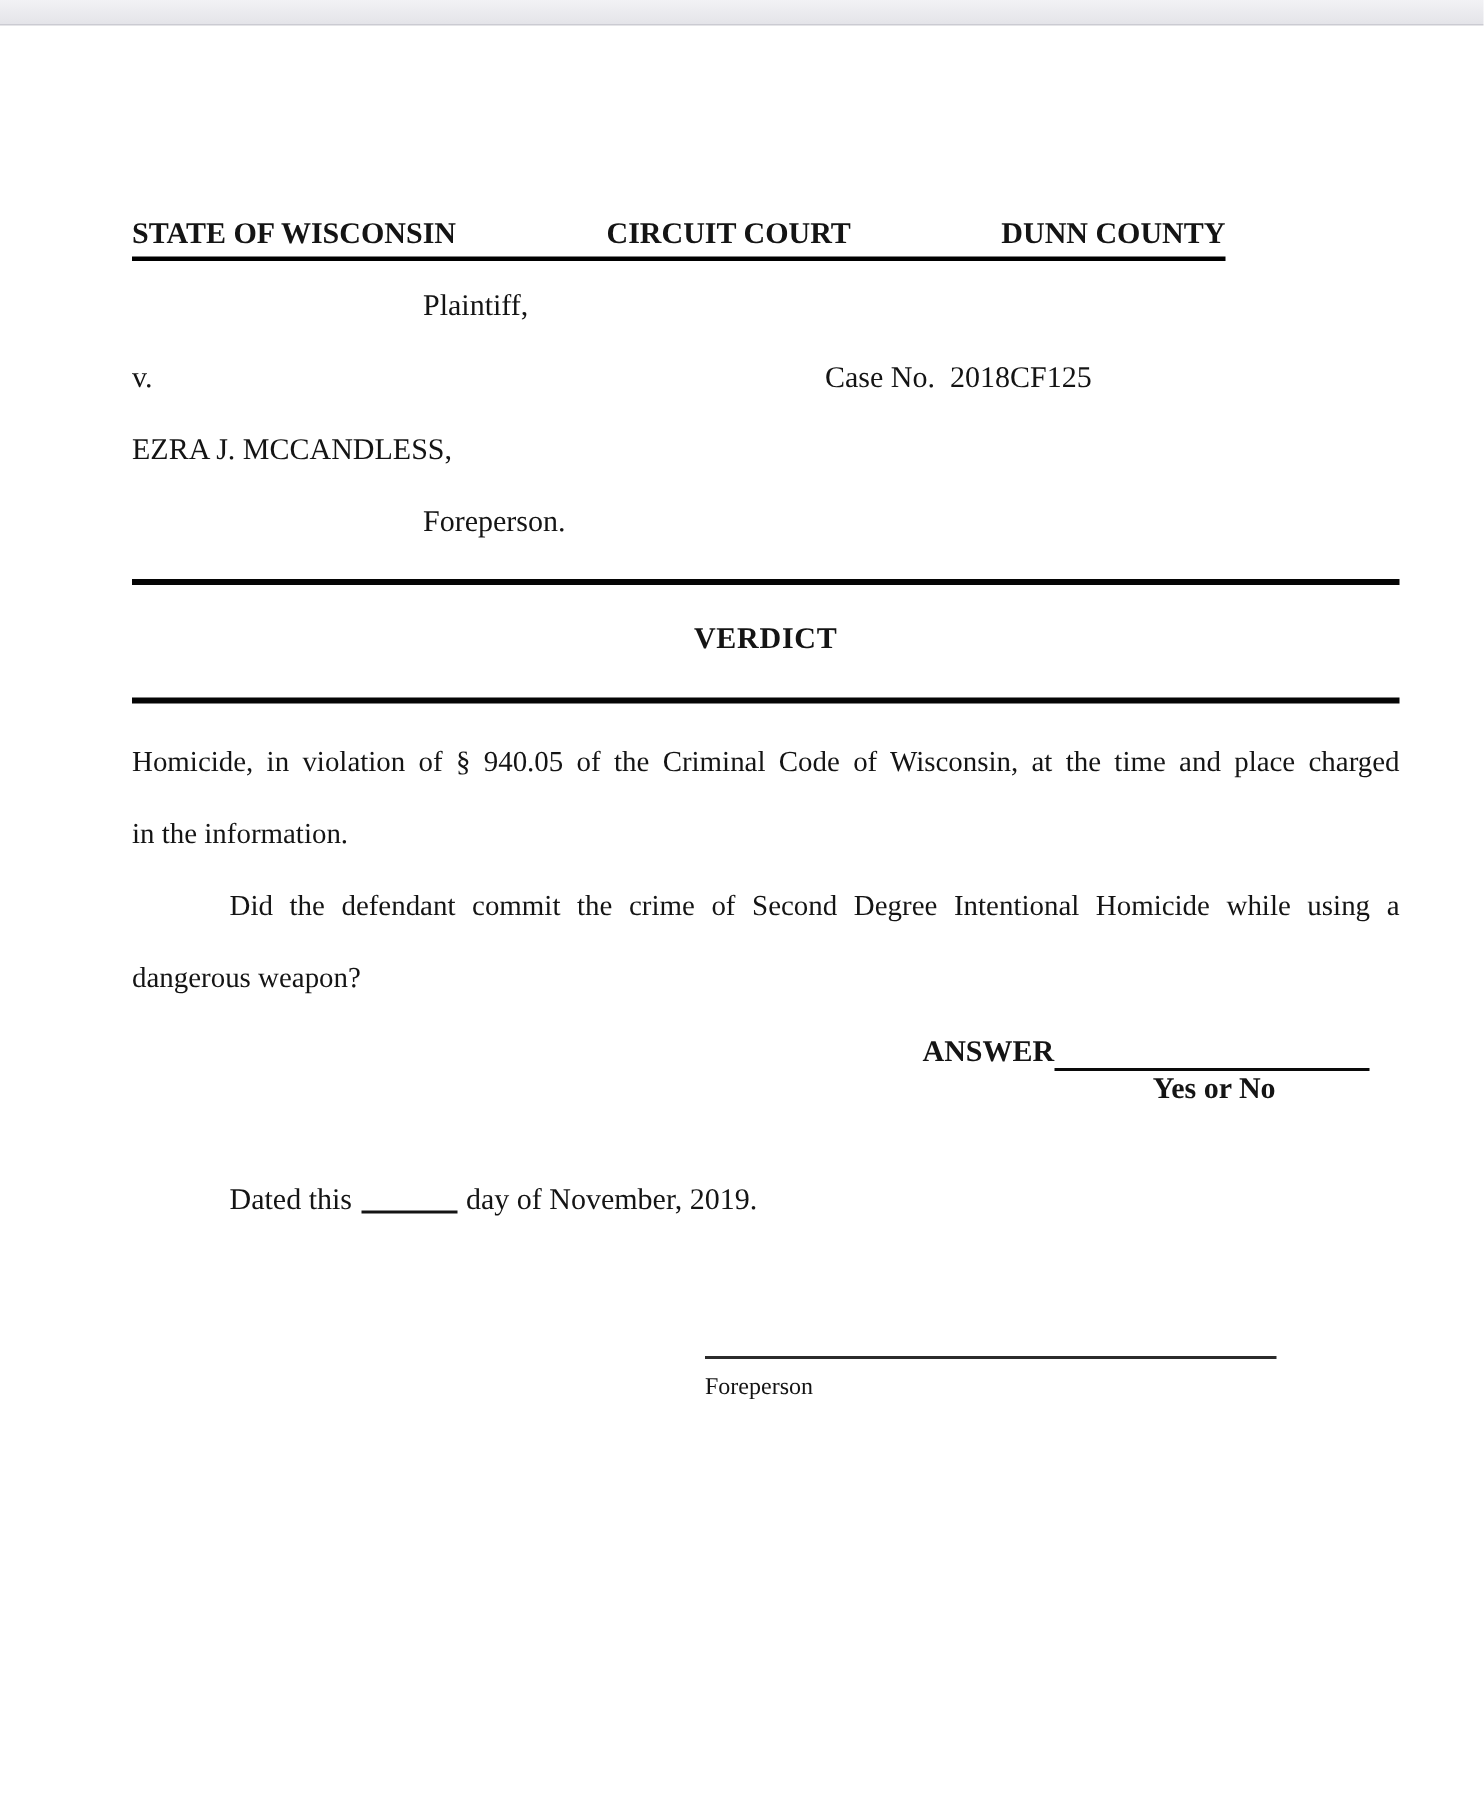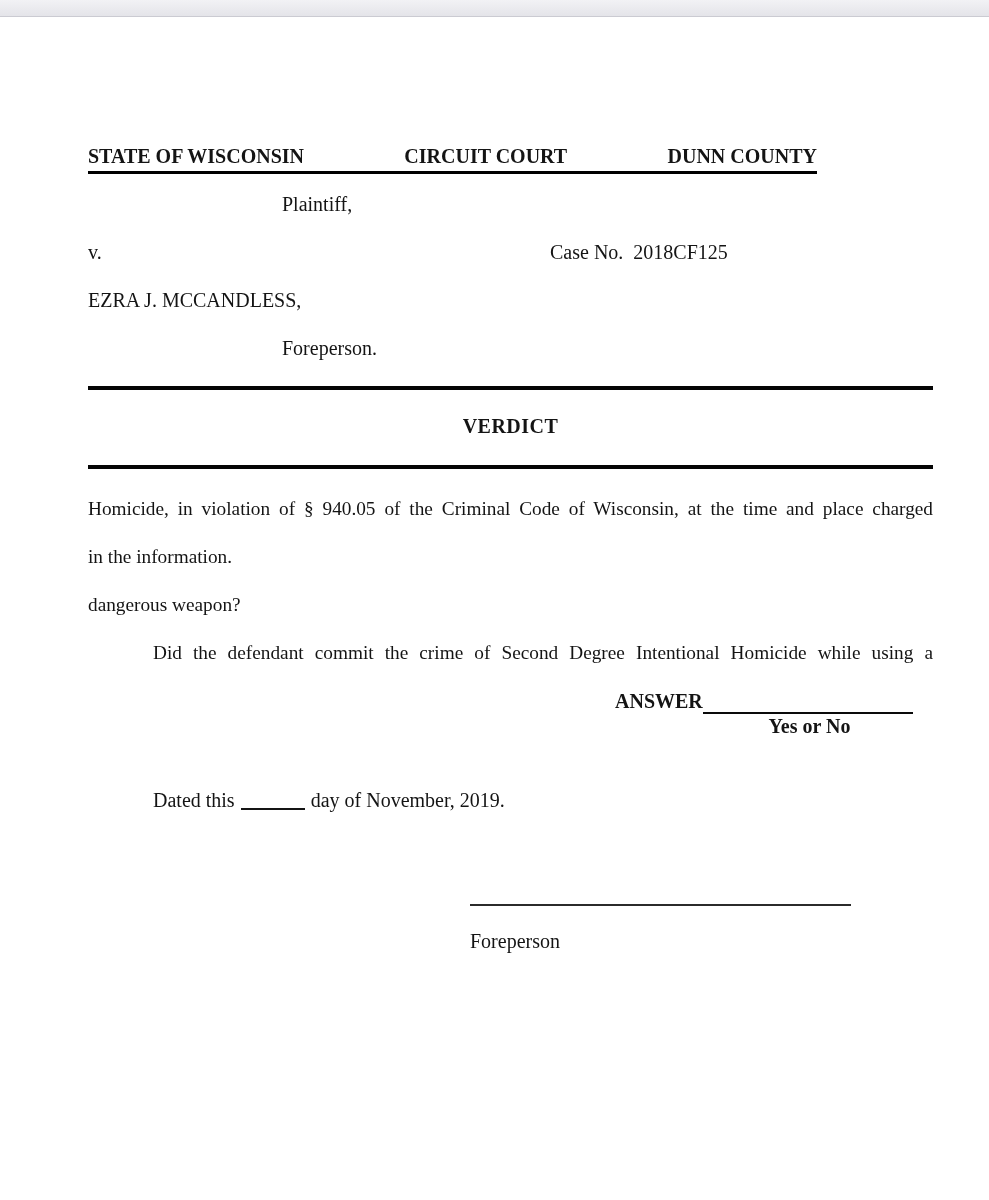--- a/index.html
+++ b/index.html
@@ -71,21 +71,21 @@
   .dated { margin-top: 40px; line-height: 48px; padding-left: 65px; font-size: 20px; }
   .date-blank {
     display: inline-block; width: 64px; height: 14px;
     border-bottom: 2px solid #141414;
     vertical-align: baseline; transform: translateY(3px);
     margin-left: 6px; margin-right: 6px;
   }
 
   .sig-block { margin-top: 80px; margin-left: 382px; width: 381px; }
   .sig-line { border-top: 2px solid #2b2b2b; height: 0; }
-  .sig-label { padding-top: 24px; line-height: 22px; font-size: 20px; }
+  .sig-label { padding-top: 8px; line-height: 22px; font-size: 16px; }
 </style>
 </head>
 <body>
 
 <div class="canvas">
 
   <div class="topbar"></div>
 
   <div class="doc">
 
@@ -110,22 +110,22 @@
     <div class="verdict">VERDICT</div>
 
     <div class="rule rule2"></div>
 
     <div class="para para-first">
       <div class="pline jl">Homicide, in violation of § 940.05 of the Criminal Code of Wisconsin, at the time and place charged</div>
       <div class="pline">in the information.</div>
     </div>
 
     <div class="para">
+      <div class="pline jl findent">Did the defendant commit the crime of Second Degree Intentional Homicide while using a</div>
       <div class="pline">dangerous weapon?</div>
-      <div class="pline jl findent">Did the defendant commit the crime of Second Degree Intentional Homicide while using a</div>
     </div>
 
     <div class="answer-row">
       <span>ANSWER</span>
       <span class="answer-blank"></span>
     </div>
     <div class="yes-no">Yes or No</div>
 
     <div class="dated"><span>Dated this</span><span class="date-blank"></span><span>day of November, 2019.</span></div>
 

